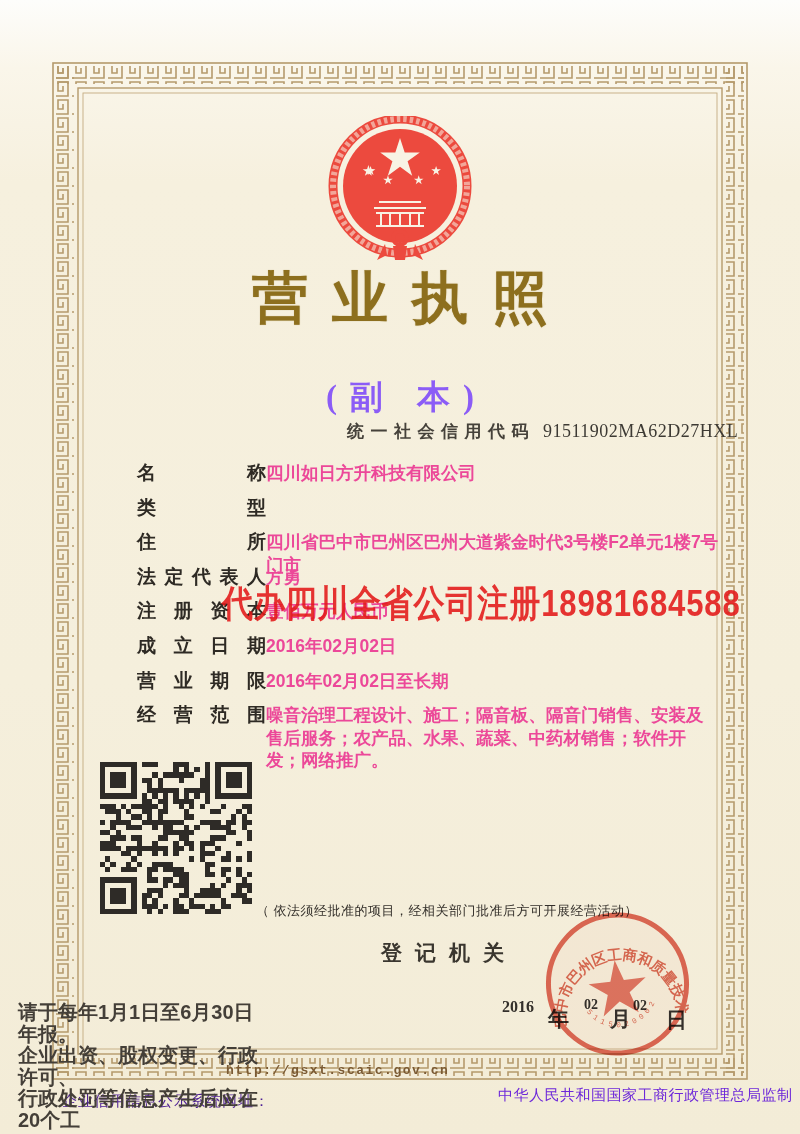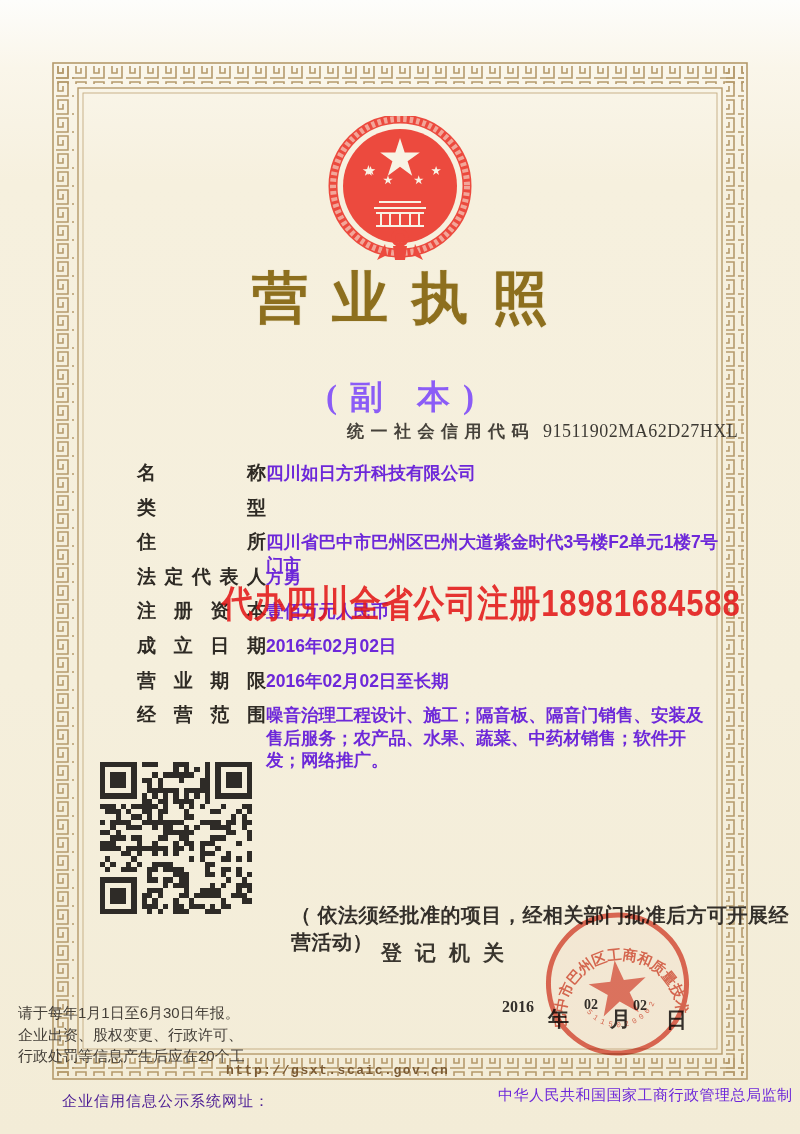--- a/index.html
+++ b/index.html
@@ -30,47 +30,47 @@
   
   #fields{left:137px;top:461px;width:585px;}
   .field-row{display:flex;align-items:flex-start;height:34.6px;}
   .field-row.tall{height:auto;}
   .field-label{
     width:129px;display:inline-flex;justify-content:space-between;
     flex:none;font-size:19px;font-weight:bold;color:#2e2a24;line-height:24px;
     font-family:"Liberation Serif",serif;
   }
   .field-value{
-    margin-left:0px;font-size:17.5px;font-weight:600;color:#6d28d9;line-height:22.5px;
+    margin-left:0px;font-size:17.5px;font-weight:600;color:#ec4899;line-height:22.5px;
     padding-top:1px;
   }
   
   #watermark{
     left:222px;top:579px;font-size:37px;font-weight:bold;white-space:nowrap;
     color:rgba(227,24,24,.88);transform:scaleX(.84);transform-origin:left center;
     letter-spacing:1px;z-index:6;
   }
   
   #qr{left:100px;top:762px;width:152px;height:152px;}
-  #remark{left:256px;top:902px;font-size:20px;font-weight:bold;color:#332f2a;letter-spacing:.5px;margin-left:35px;}
+  #remark{left:256px;top:902px;font-size:13px;font-weight:normal;color:#332f2a;letter-spacing:.5px;}
   #registry-label{left:381px;top:939px;font-size:21px;font-weight:600;letter-spacing:13px;color:#3a362f;}
   
   .date-part{position:absolute;color:#34302b;z-index:4;}
   #d-year {left:502px;top:998px;font-family:"Liberation Serif",serif;font-size:16px;font-weight:600;}
   #d-yu   {left:548px;top:1005px;font-size:21px;font-weight:600;}
   #d-month{left:584px;top:997px;font-family:"Liberation Serif",serif;font-size:14px;font-weight:700;}
   #d-mu   {left:610px;top:1005px;font-size:21px;font-weight:600;}
   #d-day  {left:633px;top:998px;font-family:"Liberation Serif",serif;font-size:14px;font-weight:700;}
   #d-du   {left:666px;top:1006px;font-size:21px;font-weight:600;}
   
   #stamp{left:536px;top:910px;width:164px;height:156px;z-index:5;
          transform:rotate(-7deg);opacity:.85;mix-blend-mode:multiply;}
   
-  #annual-note{left:18px;top:1002px;width:252px;font-size:15px;line-height:21.5px;
-               color:#443f38;font-weight:400;z-index:3;}
+  #annual-note{left:18px;top:1002px;width:252px;font-size:20px;line-height:21.5px;
+               color:#443f38;font-weight:700;z-index:3;}
   #gsxt-url{left:226px;top:1063px;font-family:"Liberation Mono",monospace;font-size:13px;
             font-weight:bold;letter-spacing:1.5px;color:#7a5a33;z-index:3;}
   #site-label{left:62px;top:1092px;font-size:15px;color:#4c1d95;letter-spacing:1px;}
   #supervision{left:498px;top:1086px;font-size:15px;color:#6d28d9;letter-spacing:.5px;}
   #frame{left:52px;top:62px;z-index:1;}
   .over{z-index:2;}
 </style>
 </head>
 <body>
 

